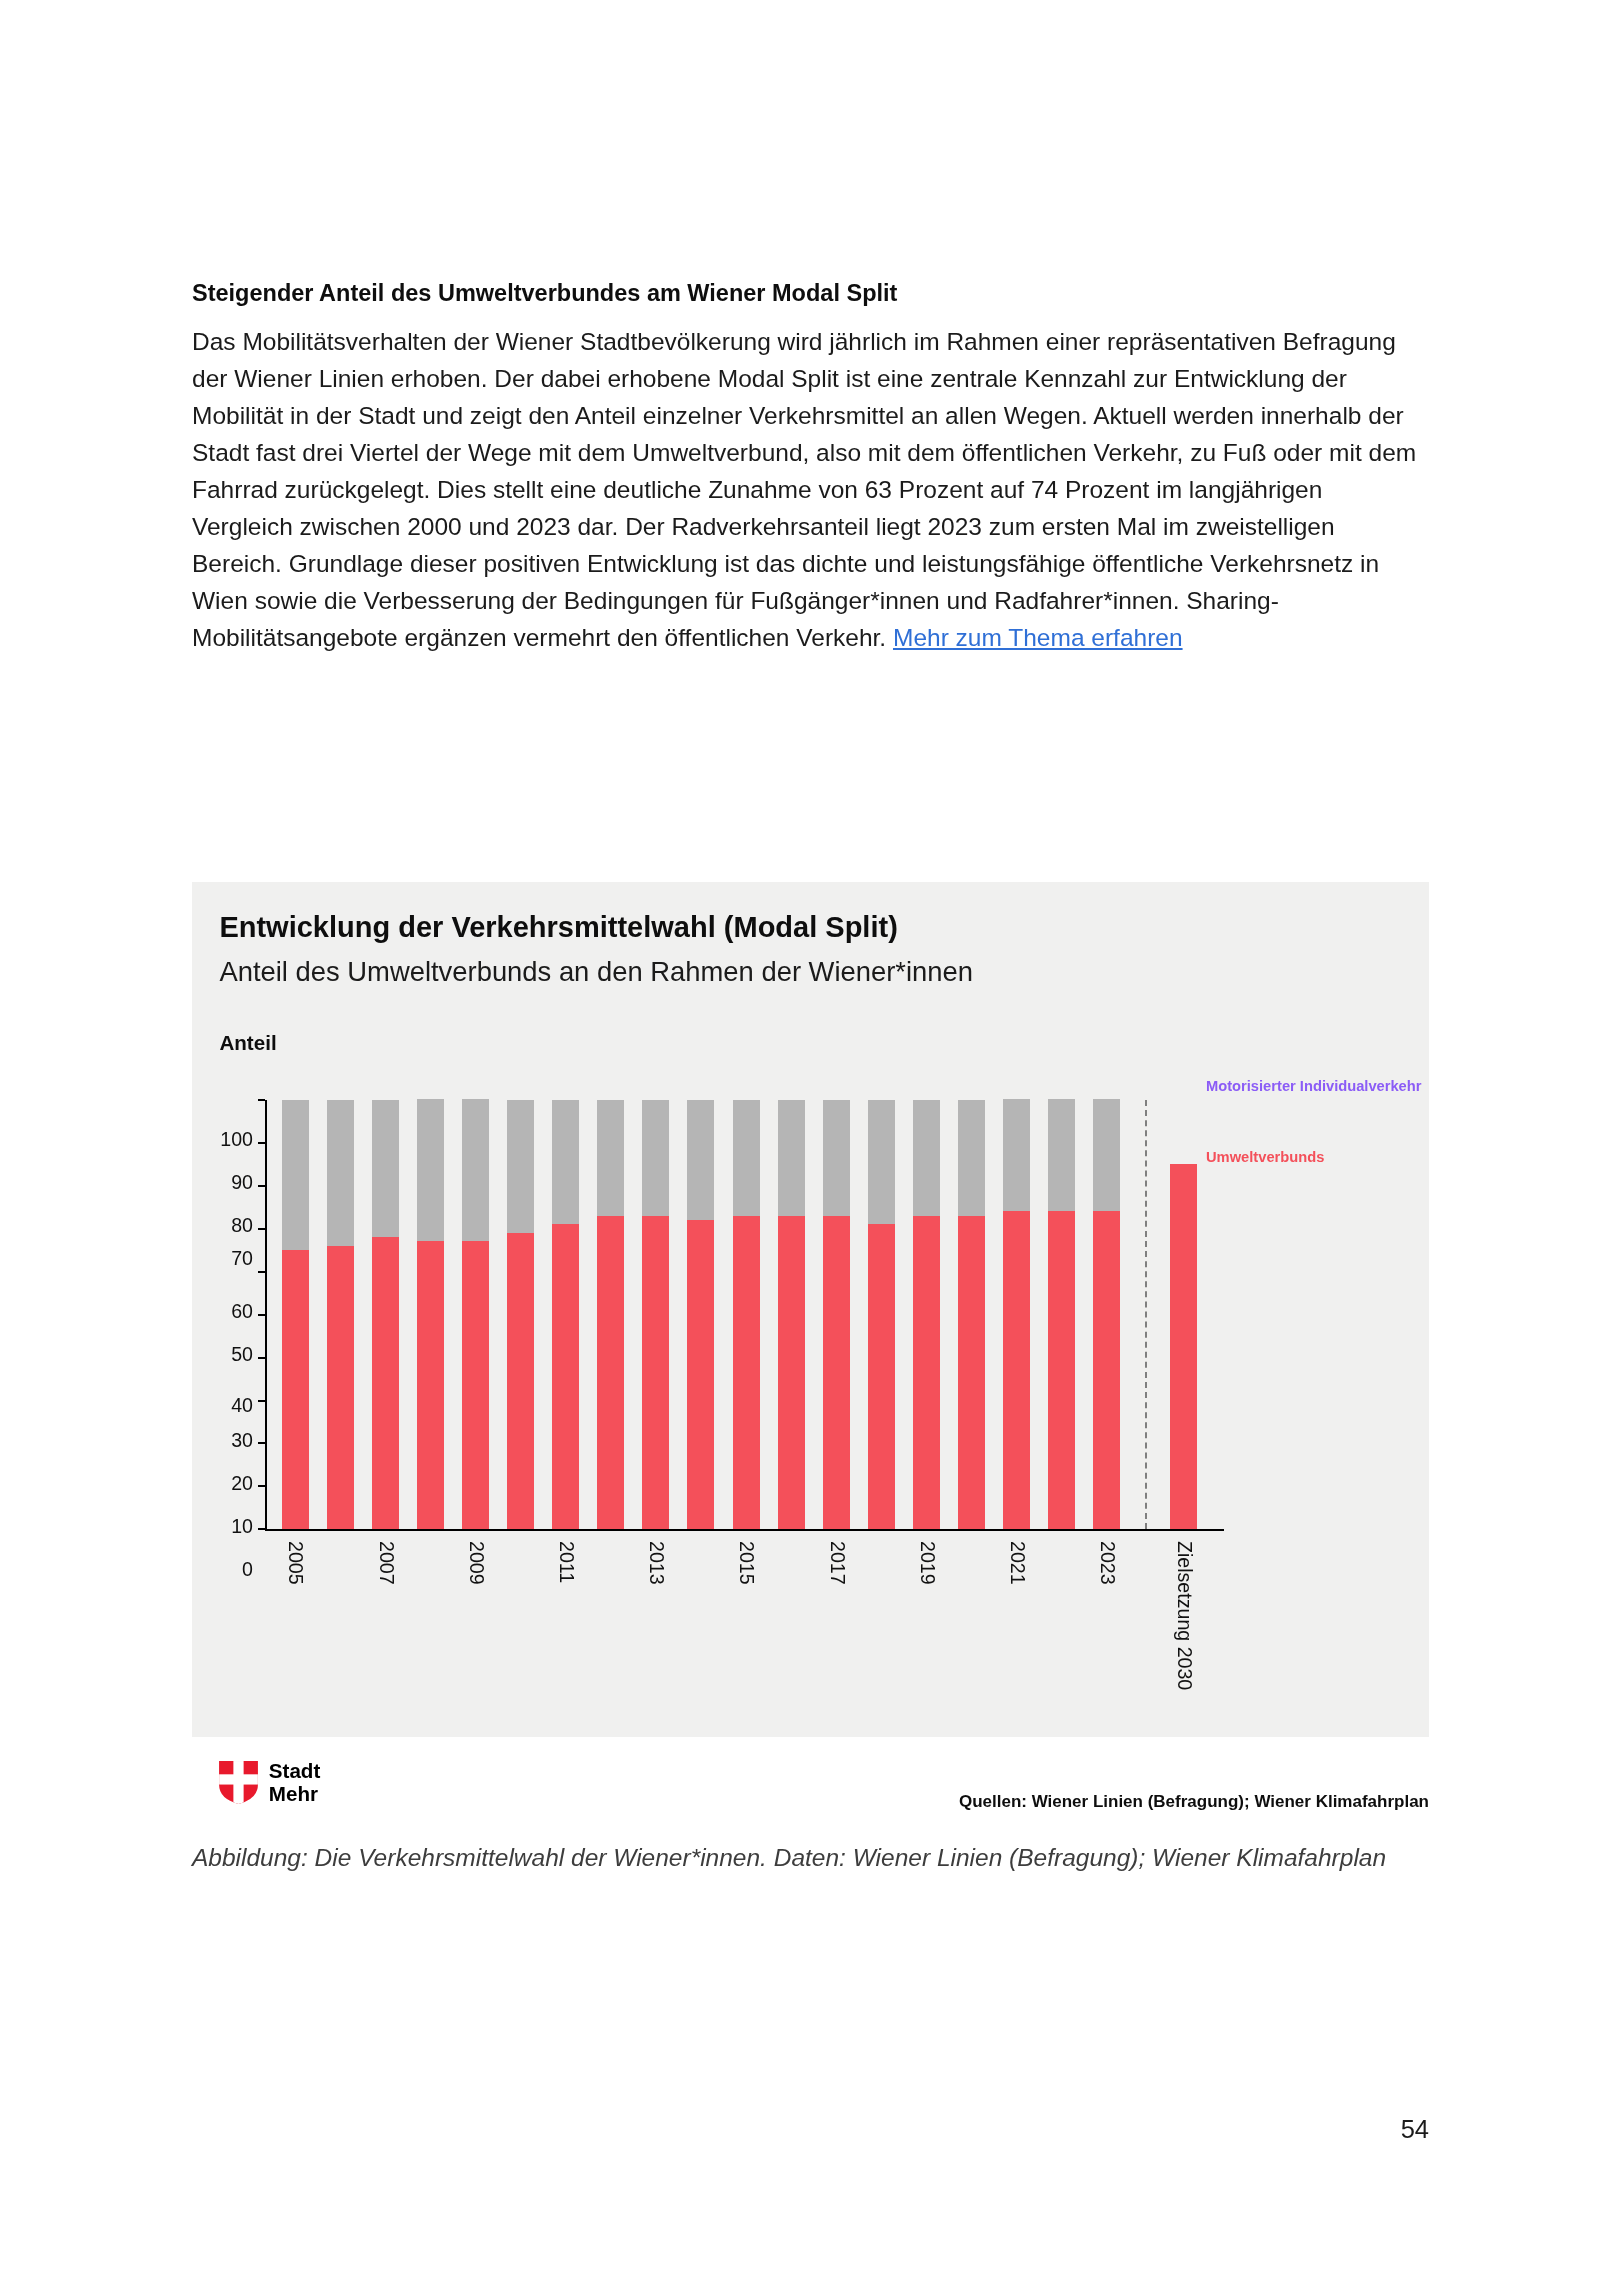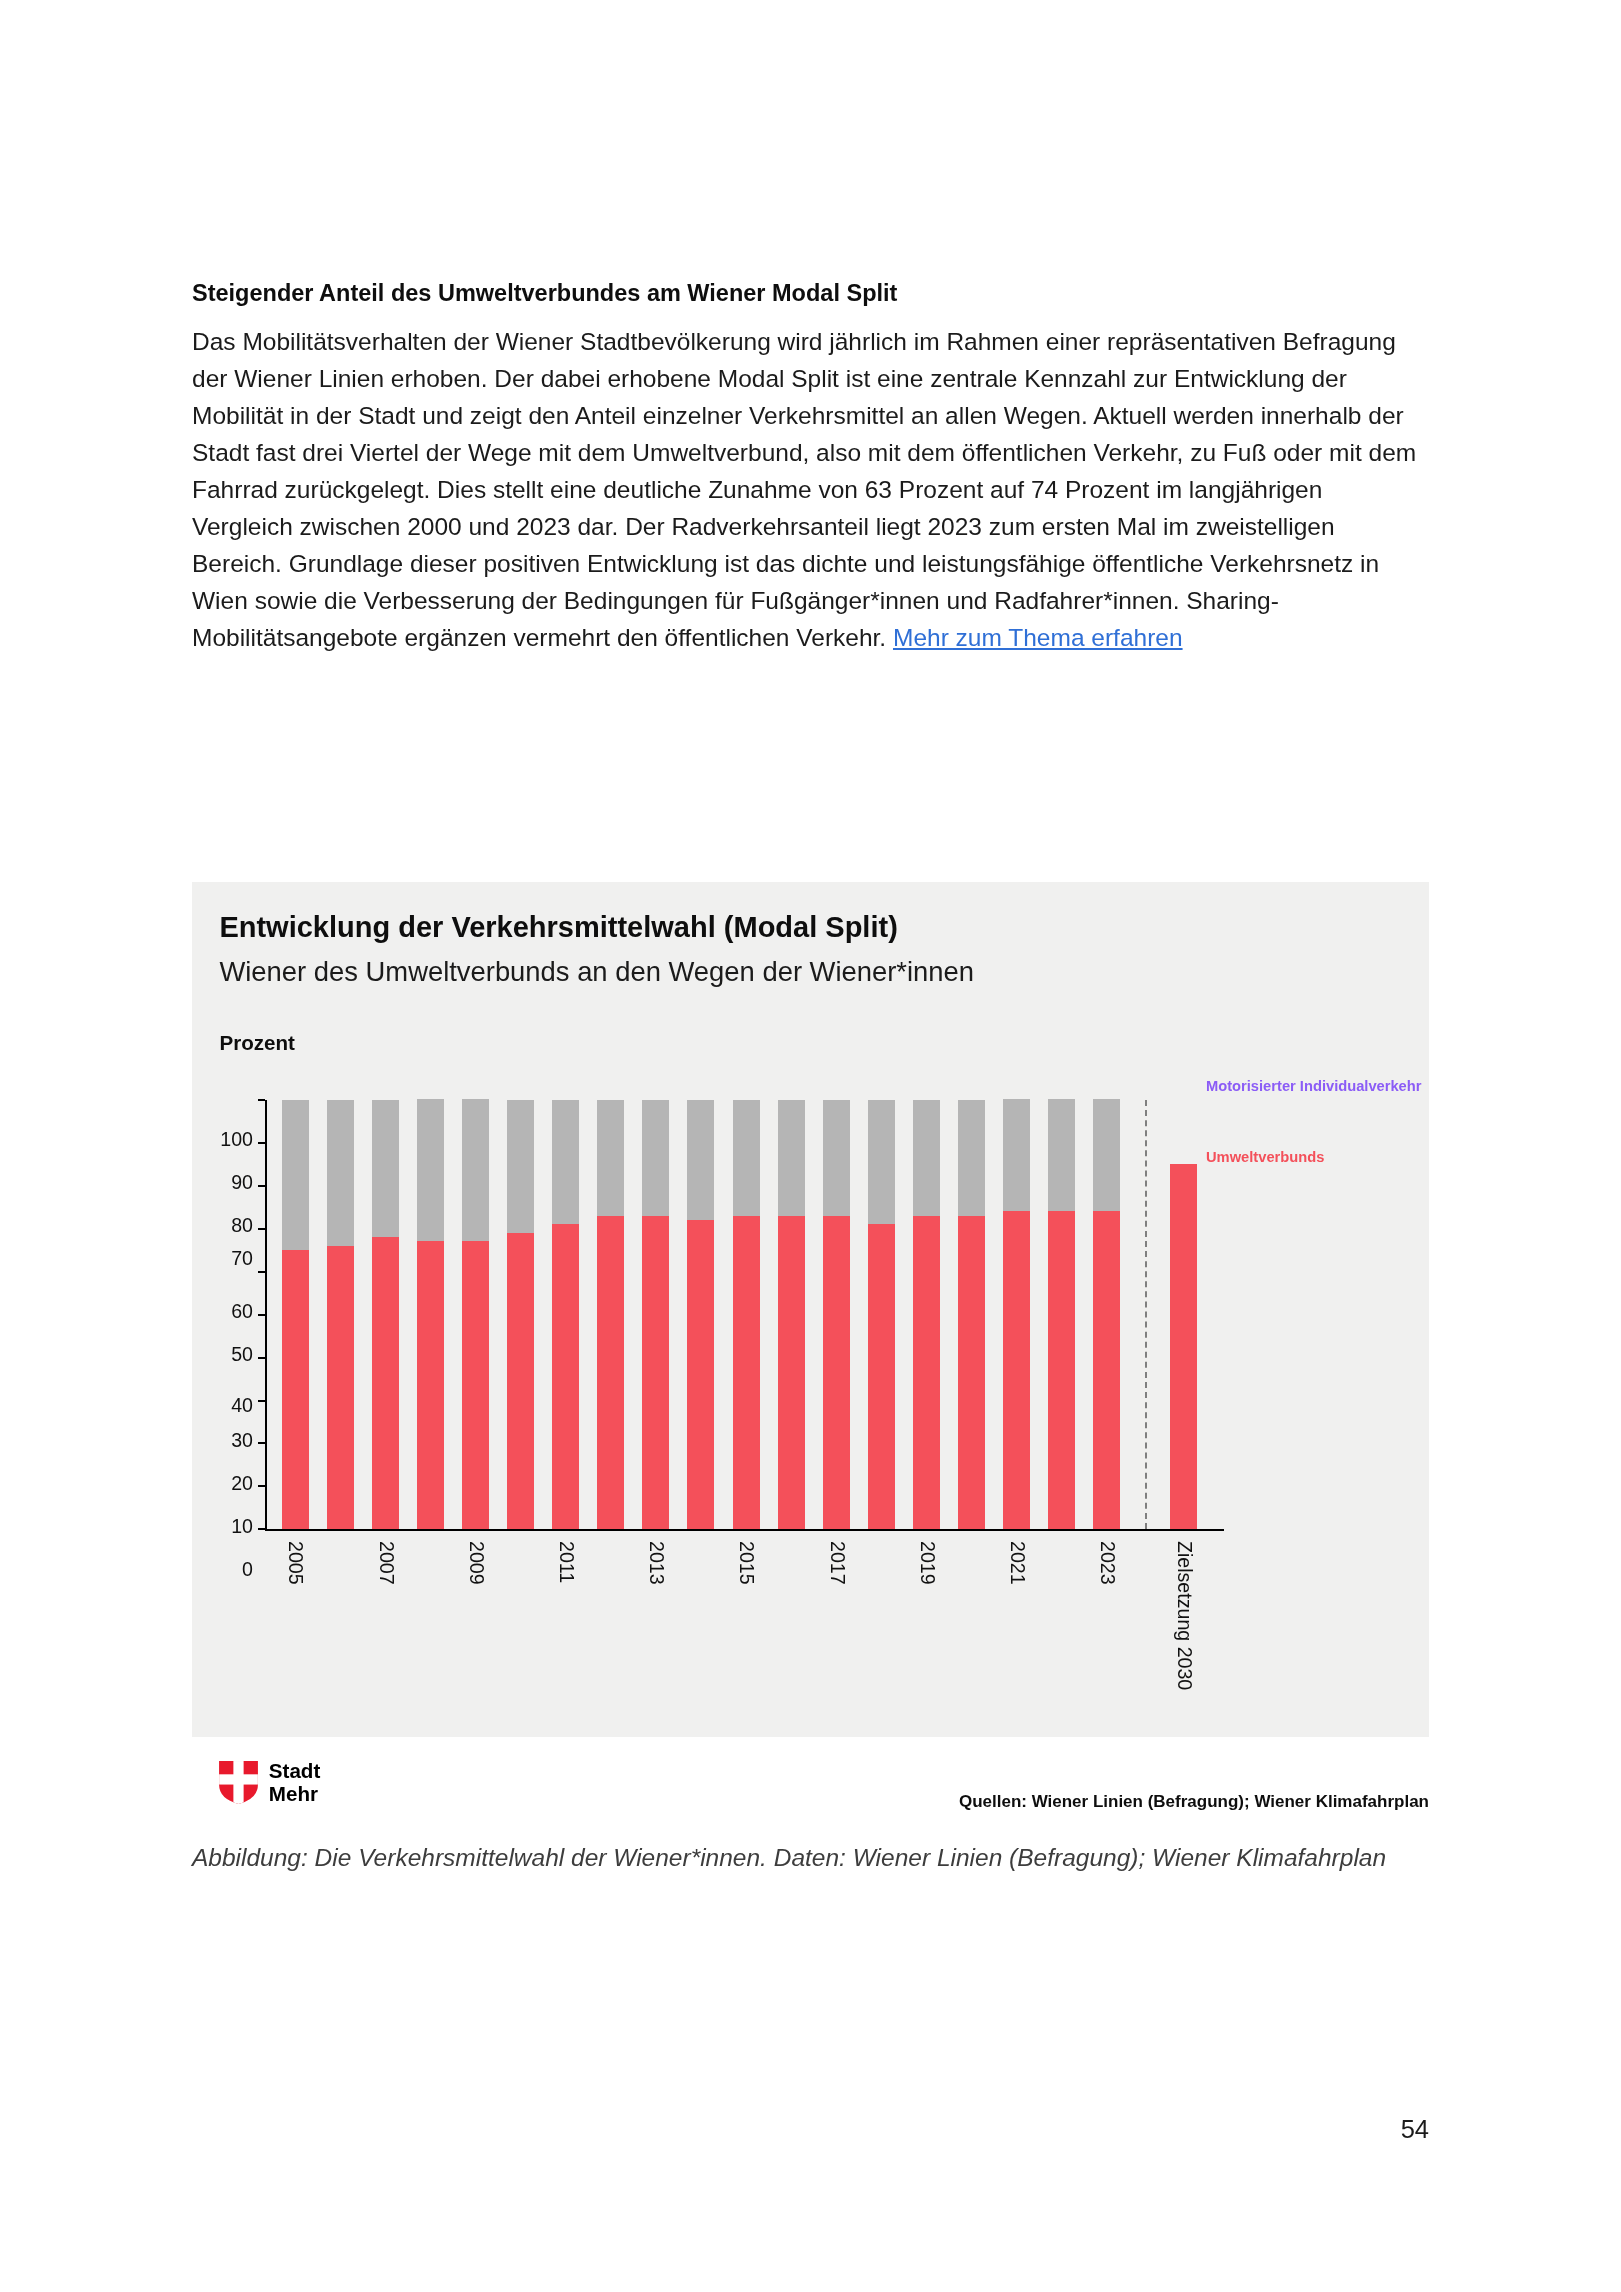--- a/index.html
+++ b/index.html
@@ -104,22 +104,22 @@
 
 <div class="page">
 
 
   <h2 class="section-subtitle">Steigender Anteil des Umweltverbundes am Wiener Modal Split</h2>
 
   <p class="body-text"><span>Das Mobilitätsverhalten der Wiener Stadtbevölkerung wird jährlich im Rahmen einer repräsentativen Befragung der Wiener Linien erhoben. Der dabei erhobene Modal Split ist eine zentrale Kennzahl zur Entwicklung der Mobilität in der Stadt und zeigt den Anteil einzelner Verkehrsmittel an allen Wegen. Aktuell werden innerhalb der Stadt fast drei Viertel der Wege mit dem Umweltverbund, also mit dem öffentlichen Verkehr, zu Fuß oder mit dem Fahrrad zurückgelegt. Dies stellt eine deutliche Zunahme von 63 Prozent auf 74 Prozent im langjährigen Vergleich zwischen 2000 und 2023 dar. Der Radverkehrsanteil liegt 2023 zum ersten Mal im zweistelligen Bereich. Grundlage dieser positiven Entwicklung ist das dichte und leistungsfähige öffentliche Verkehrsnetz in Wien sowie die Verbesserung der Bedingungen für Fußgänger*innen und Radfahrer*innen. Sharing-Mobilitätsangebote ergänzen vermehrt den öffentlichen Verkehr.</span> <a href="#" class="body-link">Mehr zum Thema erfahren</a></p>
 
   <div class="chart-box">
     <div class="chart-title">Entwicklung der Verkehrsmittelwahl (Modal Split)</div>
-    <div class="chart-subtitle">Wiener des Umweltverbunds an den Wegen der Wiener*innen</div>
-    <div class="y-axis-title">Prozent</div>
+    <div class="chart-subtitle">Anteil des Umweltverbunds an den Rahmen der Wiener*innen</div>
+    <div class="y-axis-title">Anteil</div>
 
     <div class="y-labels" id="y-labels">
         <div class="y-tick-label" style="top: 420px;">0</div>
         <div class="y-tick-label" style="top: 377px;">10</div>
         <div class="y-tick-label" style="top: 334px;">20</div>
         <div class="y-tick-label" style="top: 291px;">30</div>
         <div class="y-tick-label" style="top: 256px;">40</div>
         <div class="y-tick-label" style="top: 205px;">50</div>
         <div class="y-tick-label" style="top: 162px;">60</div>
         <div class="y-tick-label" style="top: 109px;">70</div>

